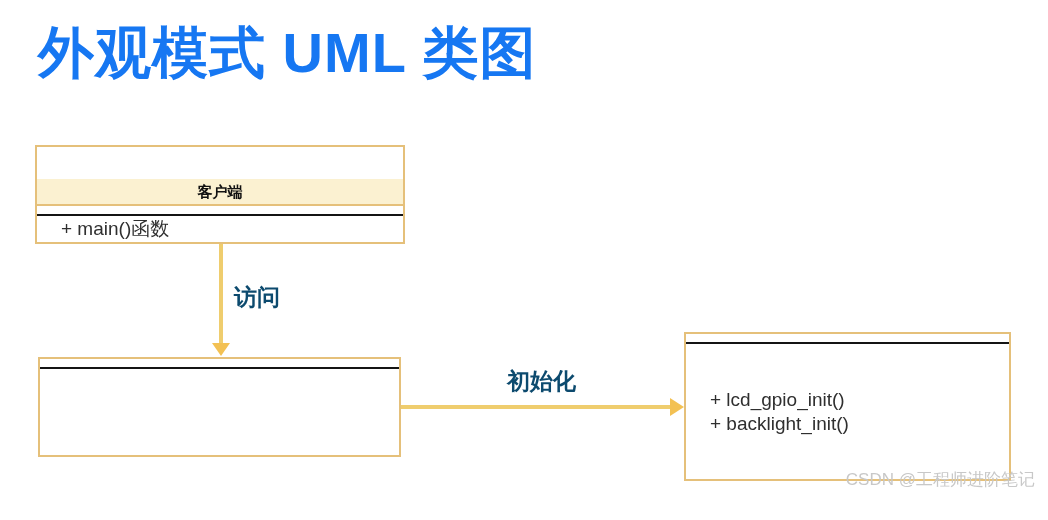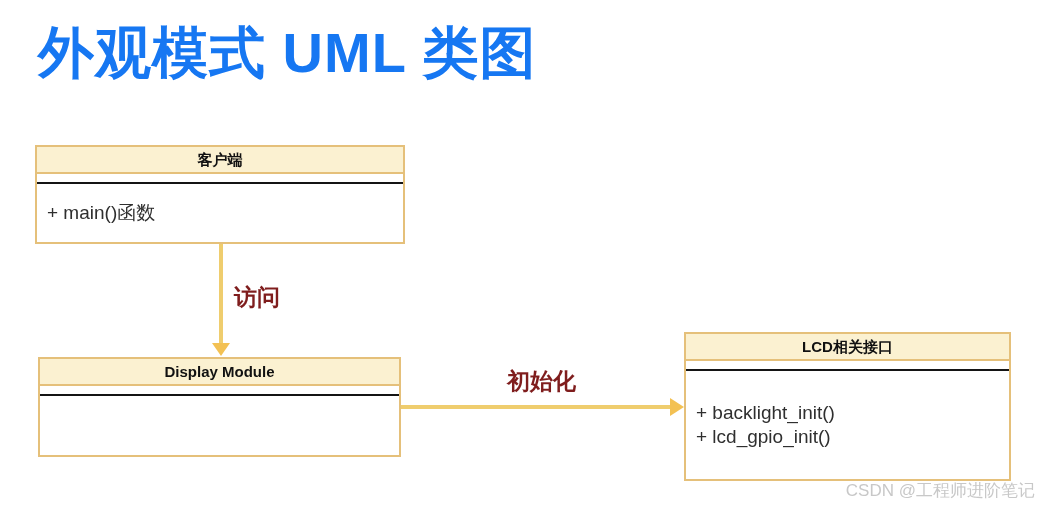--- a/index.html
+++ b/index.html
@@ -42,32 +42,33 @@
   }
   .uml-header {
     background: var(--box-fill);
     border-bottom: 2px solid var(--box-border);
     text-align: center;
     font-size: 15px;
     font-weight: 700;
     color: #111111;
     padding: 4px 2px;
     line-height: 17px;
+    margin-top: 32px;
   }
   .uml-attrs {
     height: 10px;
     background: #ffffff;
     border-bottom: 2px solid var(--divider-black);
   }
   .uml-methods {
     flex: 1;
     display: flex;
     flex-direction: column;
     justify-content: center;
-    padding: 0 10px;
+    padding: 0 24px;
     font-size: 19px;
     color: var(--method-text);
     line-height: 24px;
   }
   #box-client   { left: 35px;  top: 145px; width: 370px; height: 99px;  }
   #box-display  { left: 38px;  top: 357px; width: 363px; height: 100px; }
   #box-lcd      { left: 684px; top: 332px; width: 327px; height: 149px; }
 
   .arrow-shaft-v {
     position: absolute;
@@ -94,28 +95,28 @@
     left: 670px; top: 398px;
     width: 0; height: 0;
     border-top: 9px solid transparent;
     border-bottom: 9px solid transparent;
     border-left: 14px solid var(--arrow-head);
   }
   .edge-label {
     position: absolute;
     font-size: 23px;
     font-weight: 700;
-    color: #7f1d1d;
+    color: #0c4a6e;
     white-space: nowrap;
   }
   #label-access { left: 234px; top: 282px; }
   #label-init   { left: 507px; top: 366px; }
   .watermark {
     position: absolute;
-    right: 13px; top: 479px;
+    right: 13px; top: 468px;
     font-size: 17px;
     color: var(--watermark-gray);
     white-space: nowrap;
   }
 </style>
 </head>
 <body>
 
 <div class="canvas">
 
@@ -127,32 +128,30 @@
     <div class="uml-methods">
       <div>+ main()函数</div>
     </div>
   </div>
 
   <div class="arrow-shaft-v"></div>
   <div class="arrow-head-down"></div>
   <div class="edge-label" id="label-access">访问</div>
 
   <div class="uml-box" id="box-display">
-    <div class="uml-header">Display Module</div>
     <div class="uml-attrs"></div>
   </div>
 
   <div class="arrow-shaft-h"></div>
   <div class="arrow-head-right"></div>
   <div class="edge-label" id="label-init">初始化</div>
 
   <div class="uml-box" id="box-lcd">
-    <div class="uml-header">LCD相关接口</div>
     <div class="uml-attrs"></div>
     <div class="uml-methods">
+      <div>+ lcd_gpio_init()</div>
       <div>+ backlight_init()</div>
-      <div>+ lcd_gpio_init()</div>
     </div>
   </div>
 
   <div class="watermark">CSDN @工程师进阶笔记</div>
 
 </div>
 
 </body></html>

